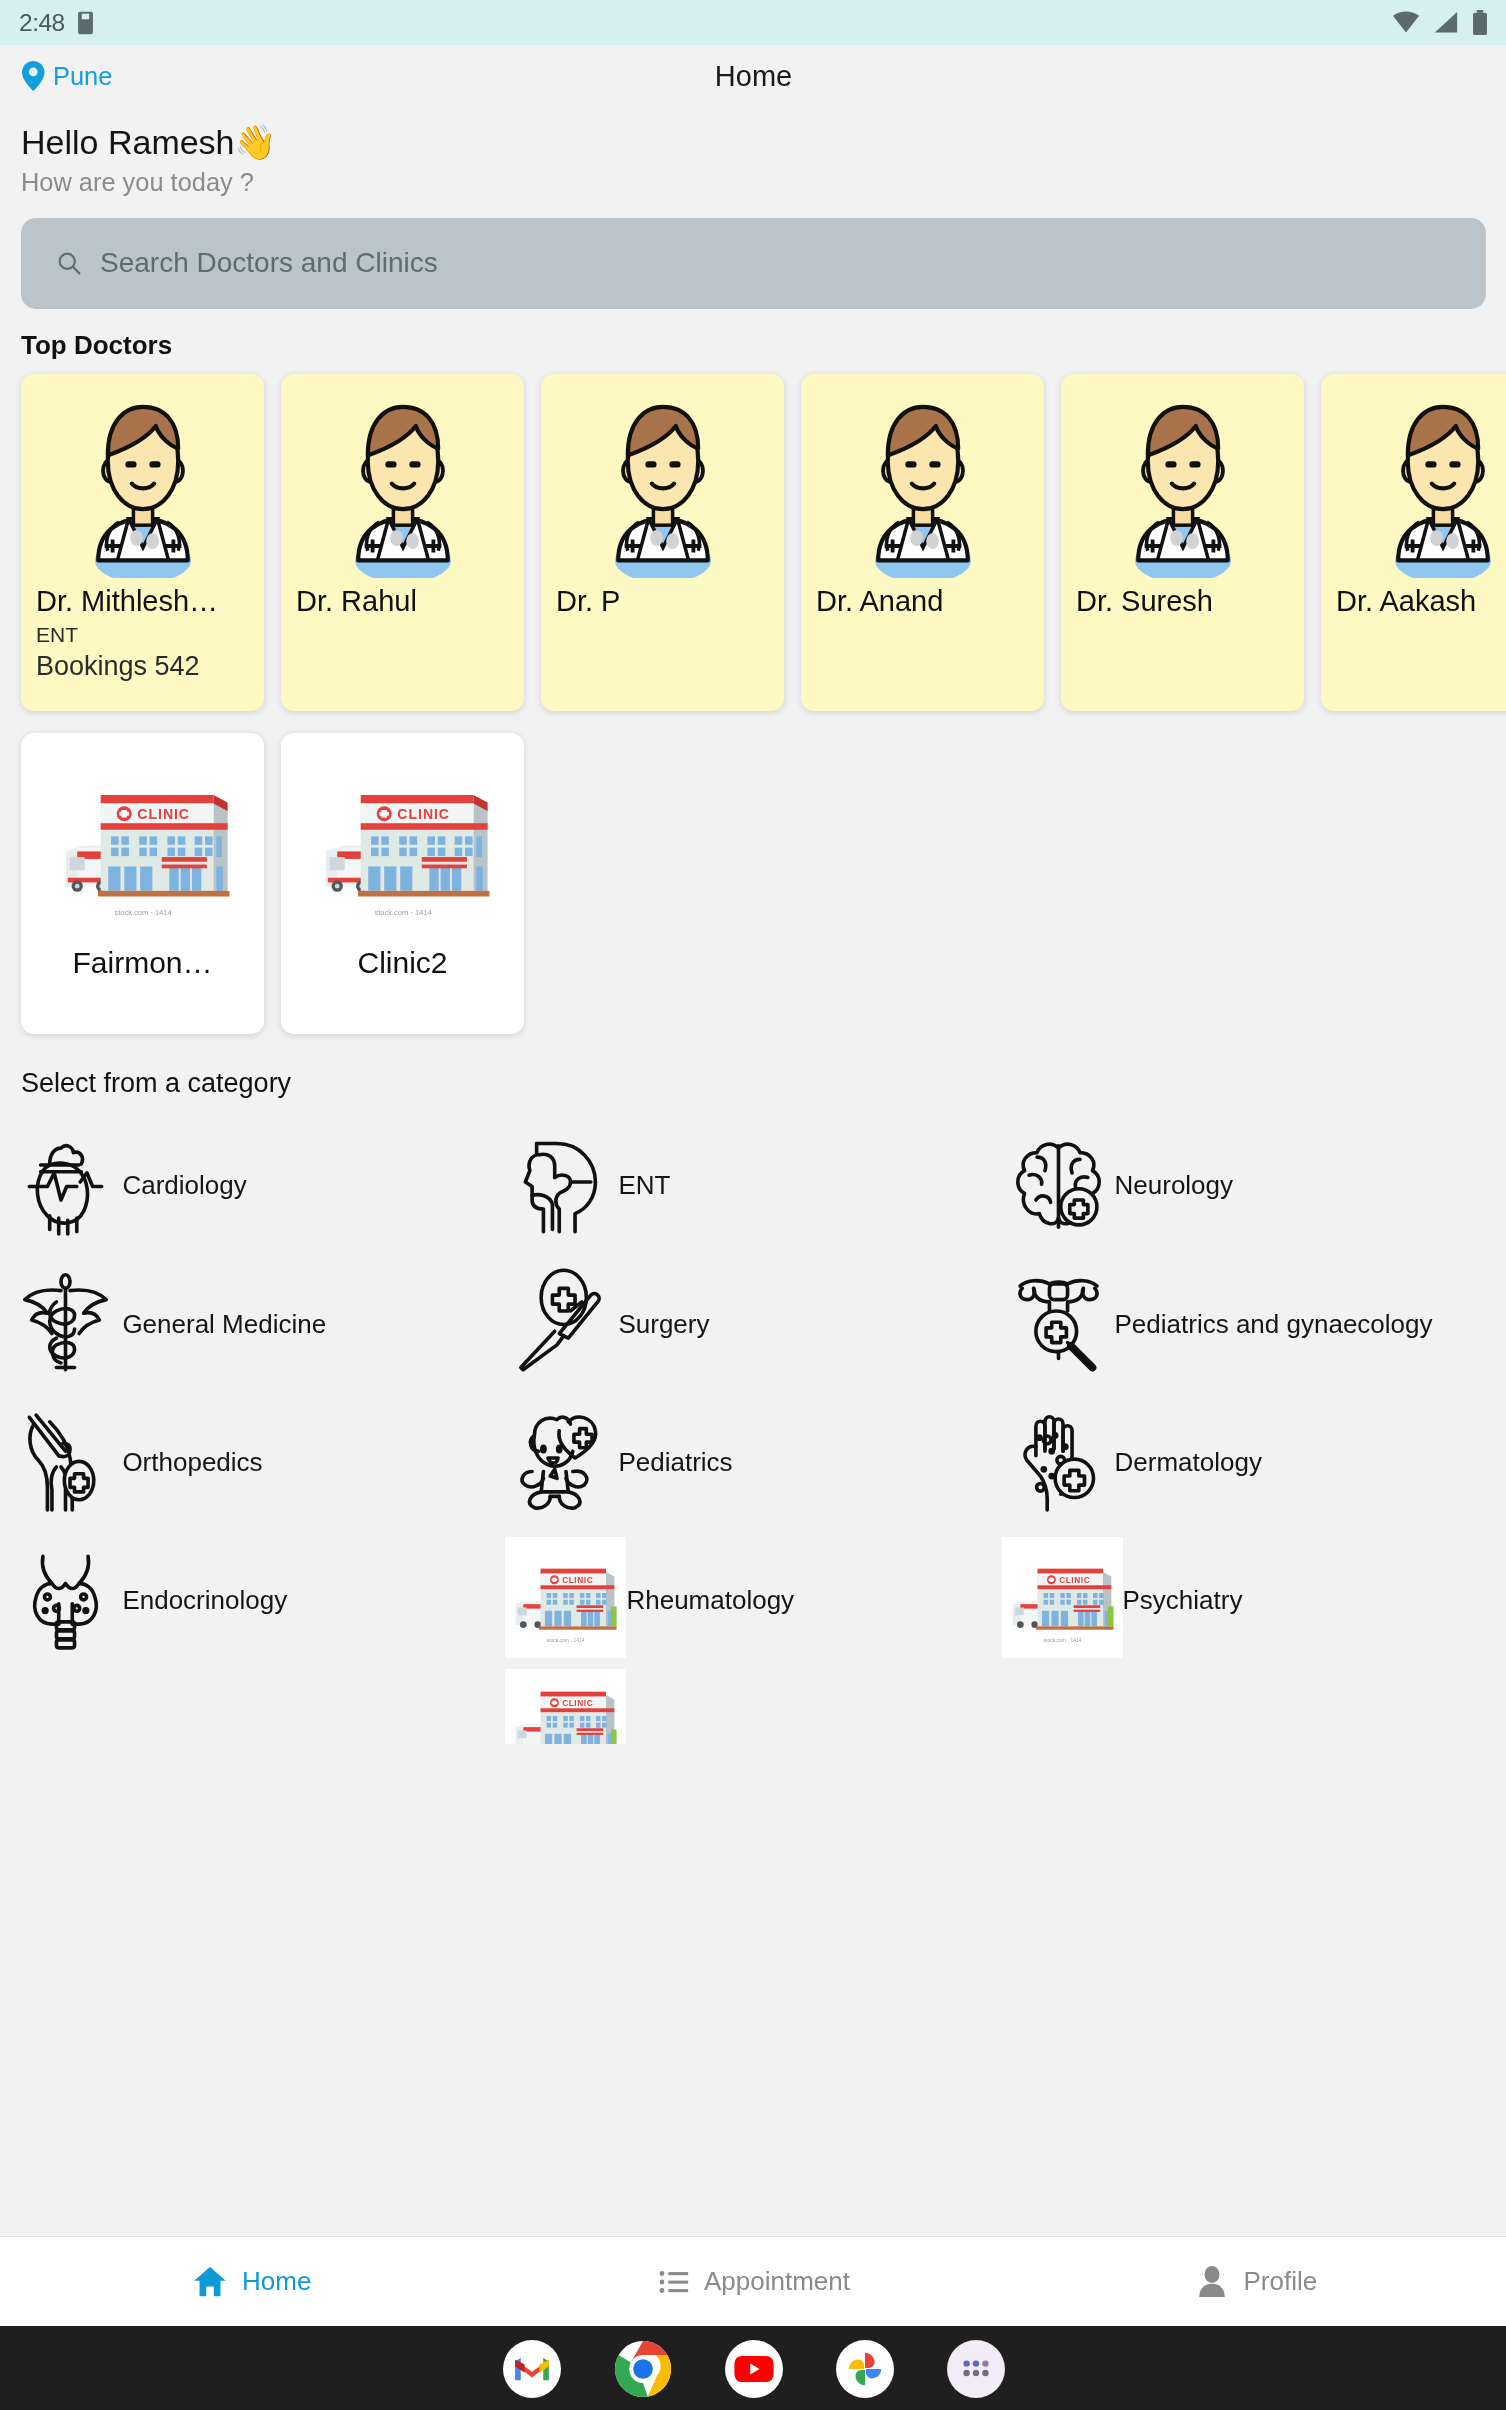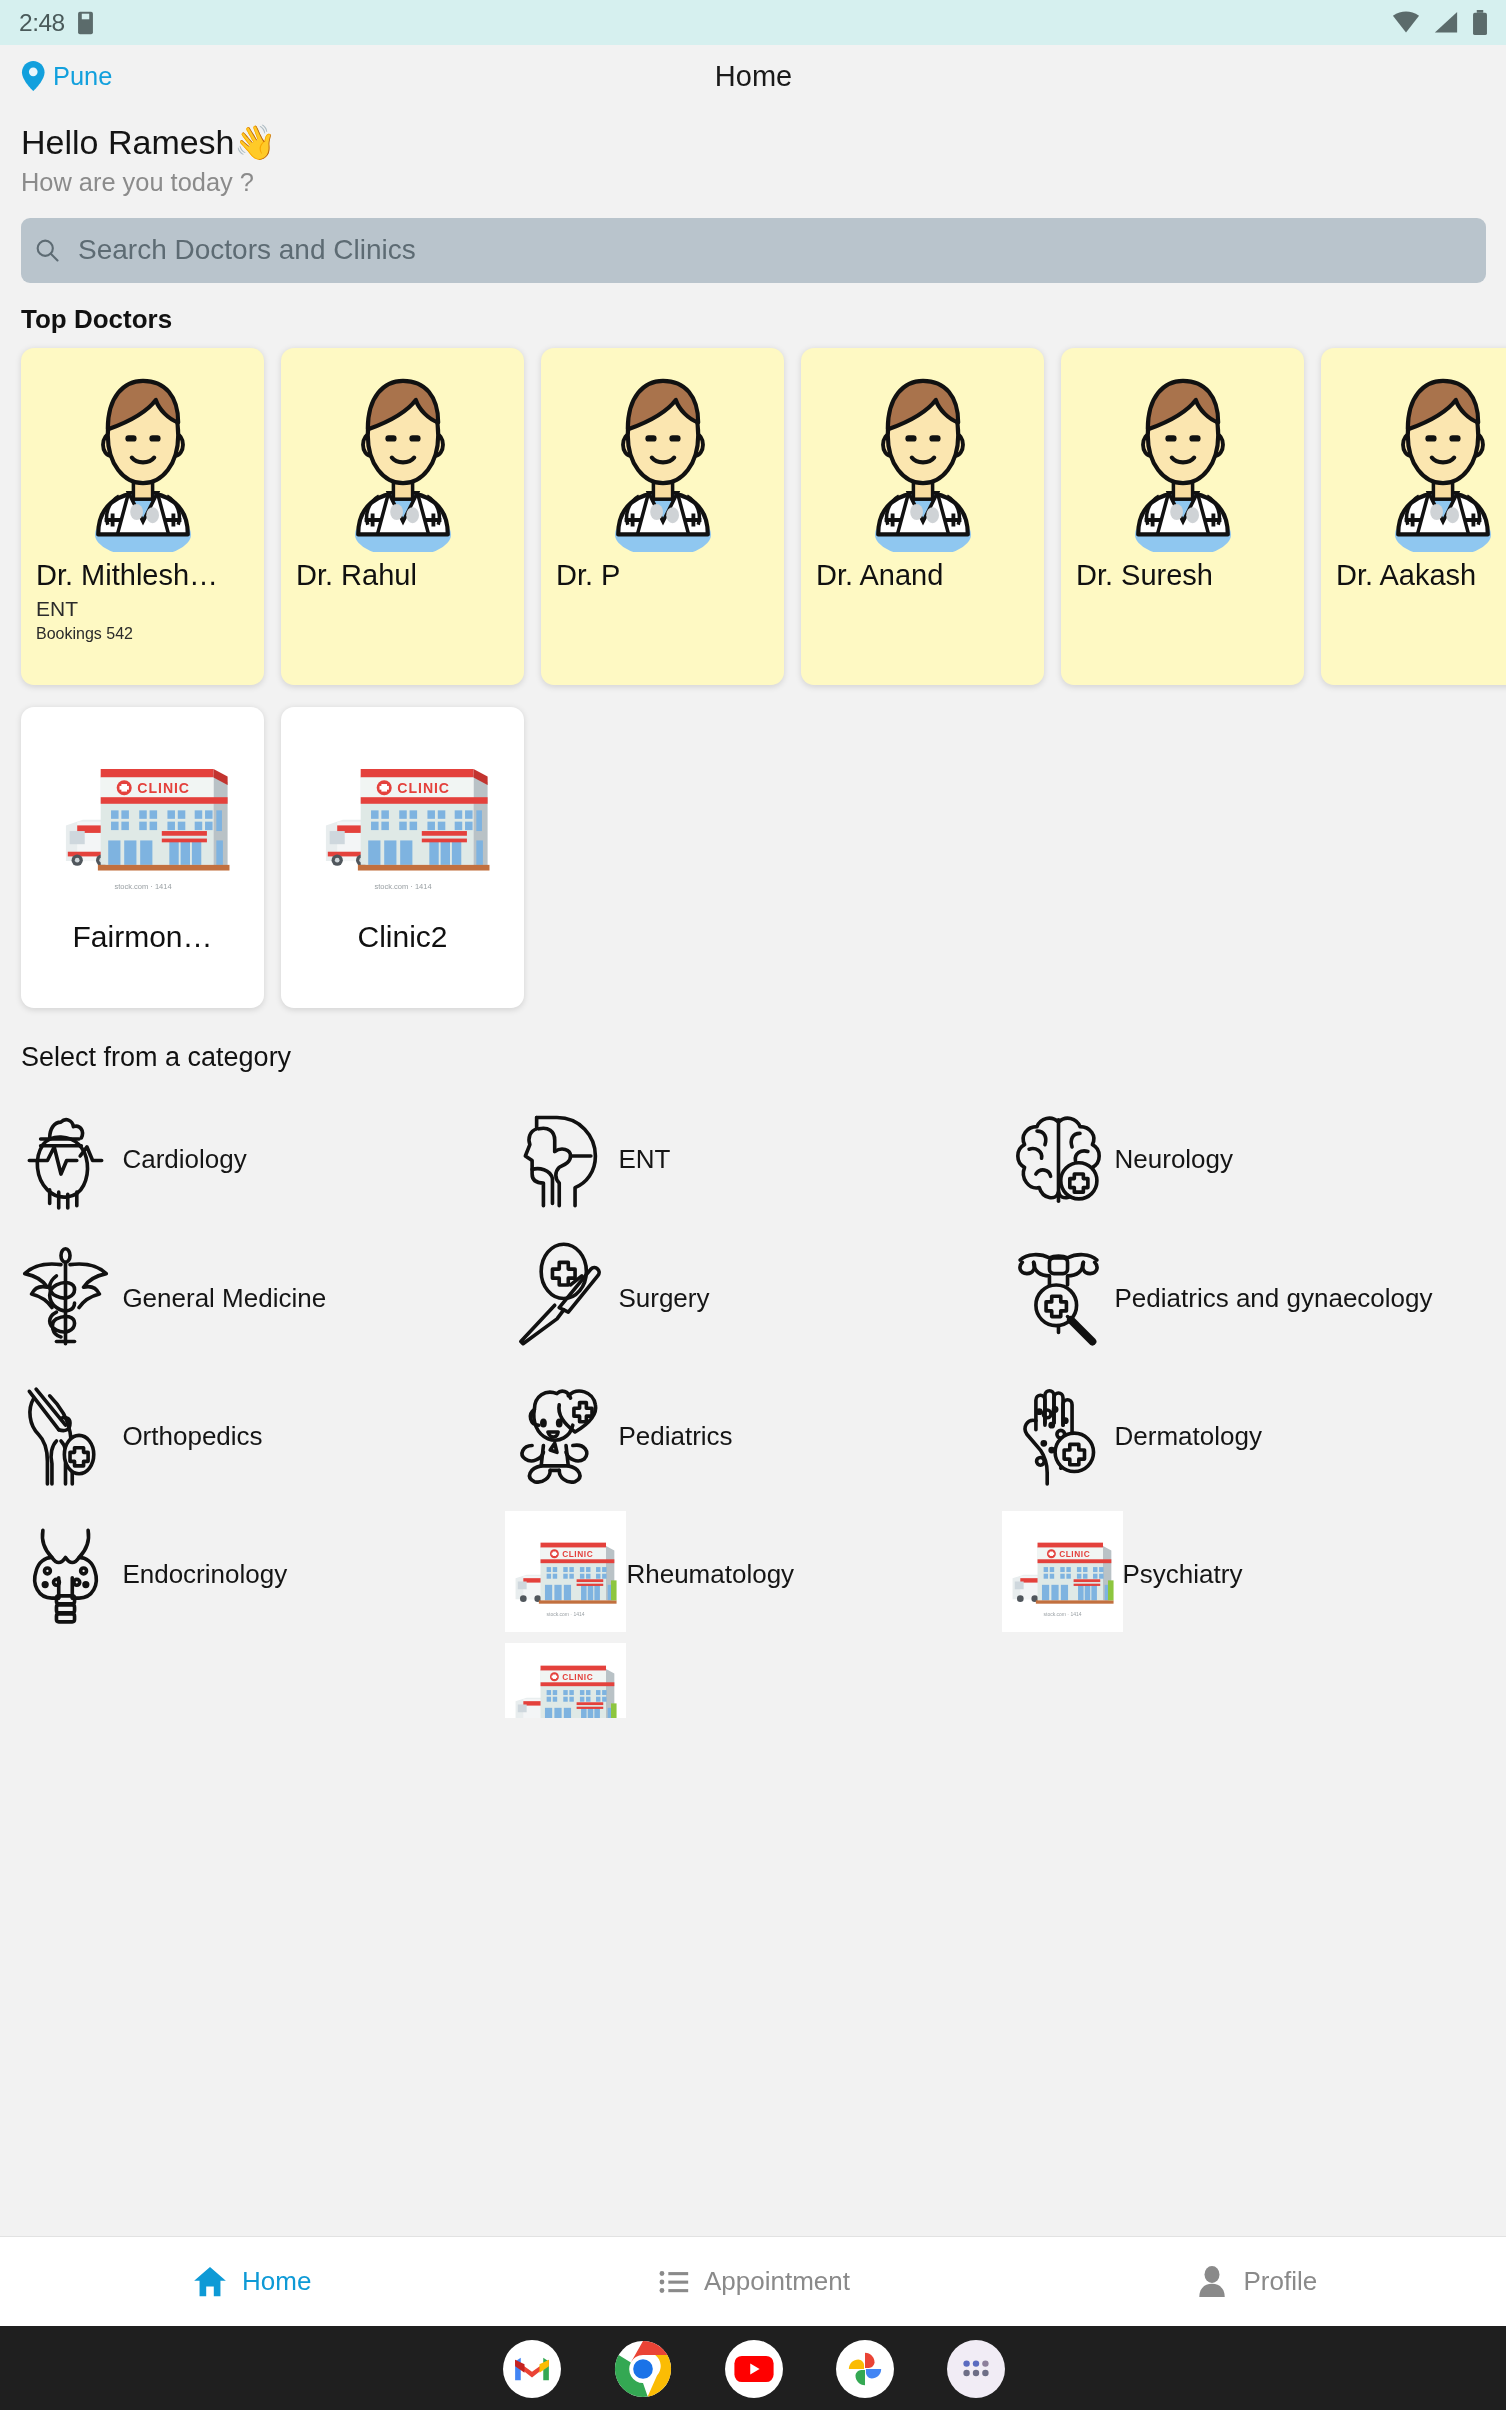--- a/index.html
+++ b/index.html
@@ -36,40 +36,40 @@
   
   .scroll { flex:1 1 auto; position:relative; overflow:hidden; background:#f2f2f2; }
 
   .greet { padding:15px 21px 0 21px; }
   .greet-title { font-size:34px; color:#141414; display:flex; align-items:center; }
   .greet-sub { font-size:25.4px; color:#8b8b8b; margin-top:5.6px; }
 
   
   .searchwrap { padding:21px 21px 0 21px; }
   .searchbox {
-    height:65px; border-radius:9px; background:#b9c4cc;
-    display:flex; align-items:center; gap:17px; padding:0 12px;
+    height:91px; border-radius:15px; background:#b9c4cc;
+    display:flex; align-items:center; gap:17px; padding:0 34px;
   }
   .search-ph { font-size:28px; color:#5d6b73; }
 
   
   .sec-title { font-size:26px; font-weight:bold; color:#111; padding:21px 0 0 21px; }
   .sec-title.plain { font-weight:normal; font-size:27px; padding-top:24.5px; }
 
   
   .rail { display:flex; gap:17px; padding:13px 0 9.4px 21px; overflow:hidden; }
   .dcard {
     flex:0 0 243px; width:243px; height:337px; background:#fef9c3;
     border-radius:13px; box-shadow:0 1.9px 6.6px rgba(0,0,0,0.13);
     padding:13px 15px 0 15px; display:flex; flex-direction:column;
   }
   .davatar { height:198px; display:flex; align-items:center; justify-content:center; }
   .dname { font-size:29px; color:#101010; white-space:nowrap; overflow:hidden; }
   .dspec { font-size:21px; color:#2b2b2b; margin-top:5.6px; }
-  .dbook { font-size:16px; color:#2b2b2b; margin-top:3.8px; }
+  .dbook { font-size:27px; color:#2b2b2b; margin-top:3.8px; }
 
   .ccard {
     flex:0 0 243px; width:243px; height:301px; background:#fff;
     border-radius:13px; box-shadow:0 1.9px 6.6px rgba(0,0,0,0.13);
     display:flex; flex-direction:column; align-items:center;
     padding-top:5.6px;
   }
   .cimg { height:207px; width:100%; display:flex; align-items:center; justify-content:center; }
   .cname { font-size:30px; color:#101010; white-space:nowrap; overflow:hidden; max-width:226px;}
 

